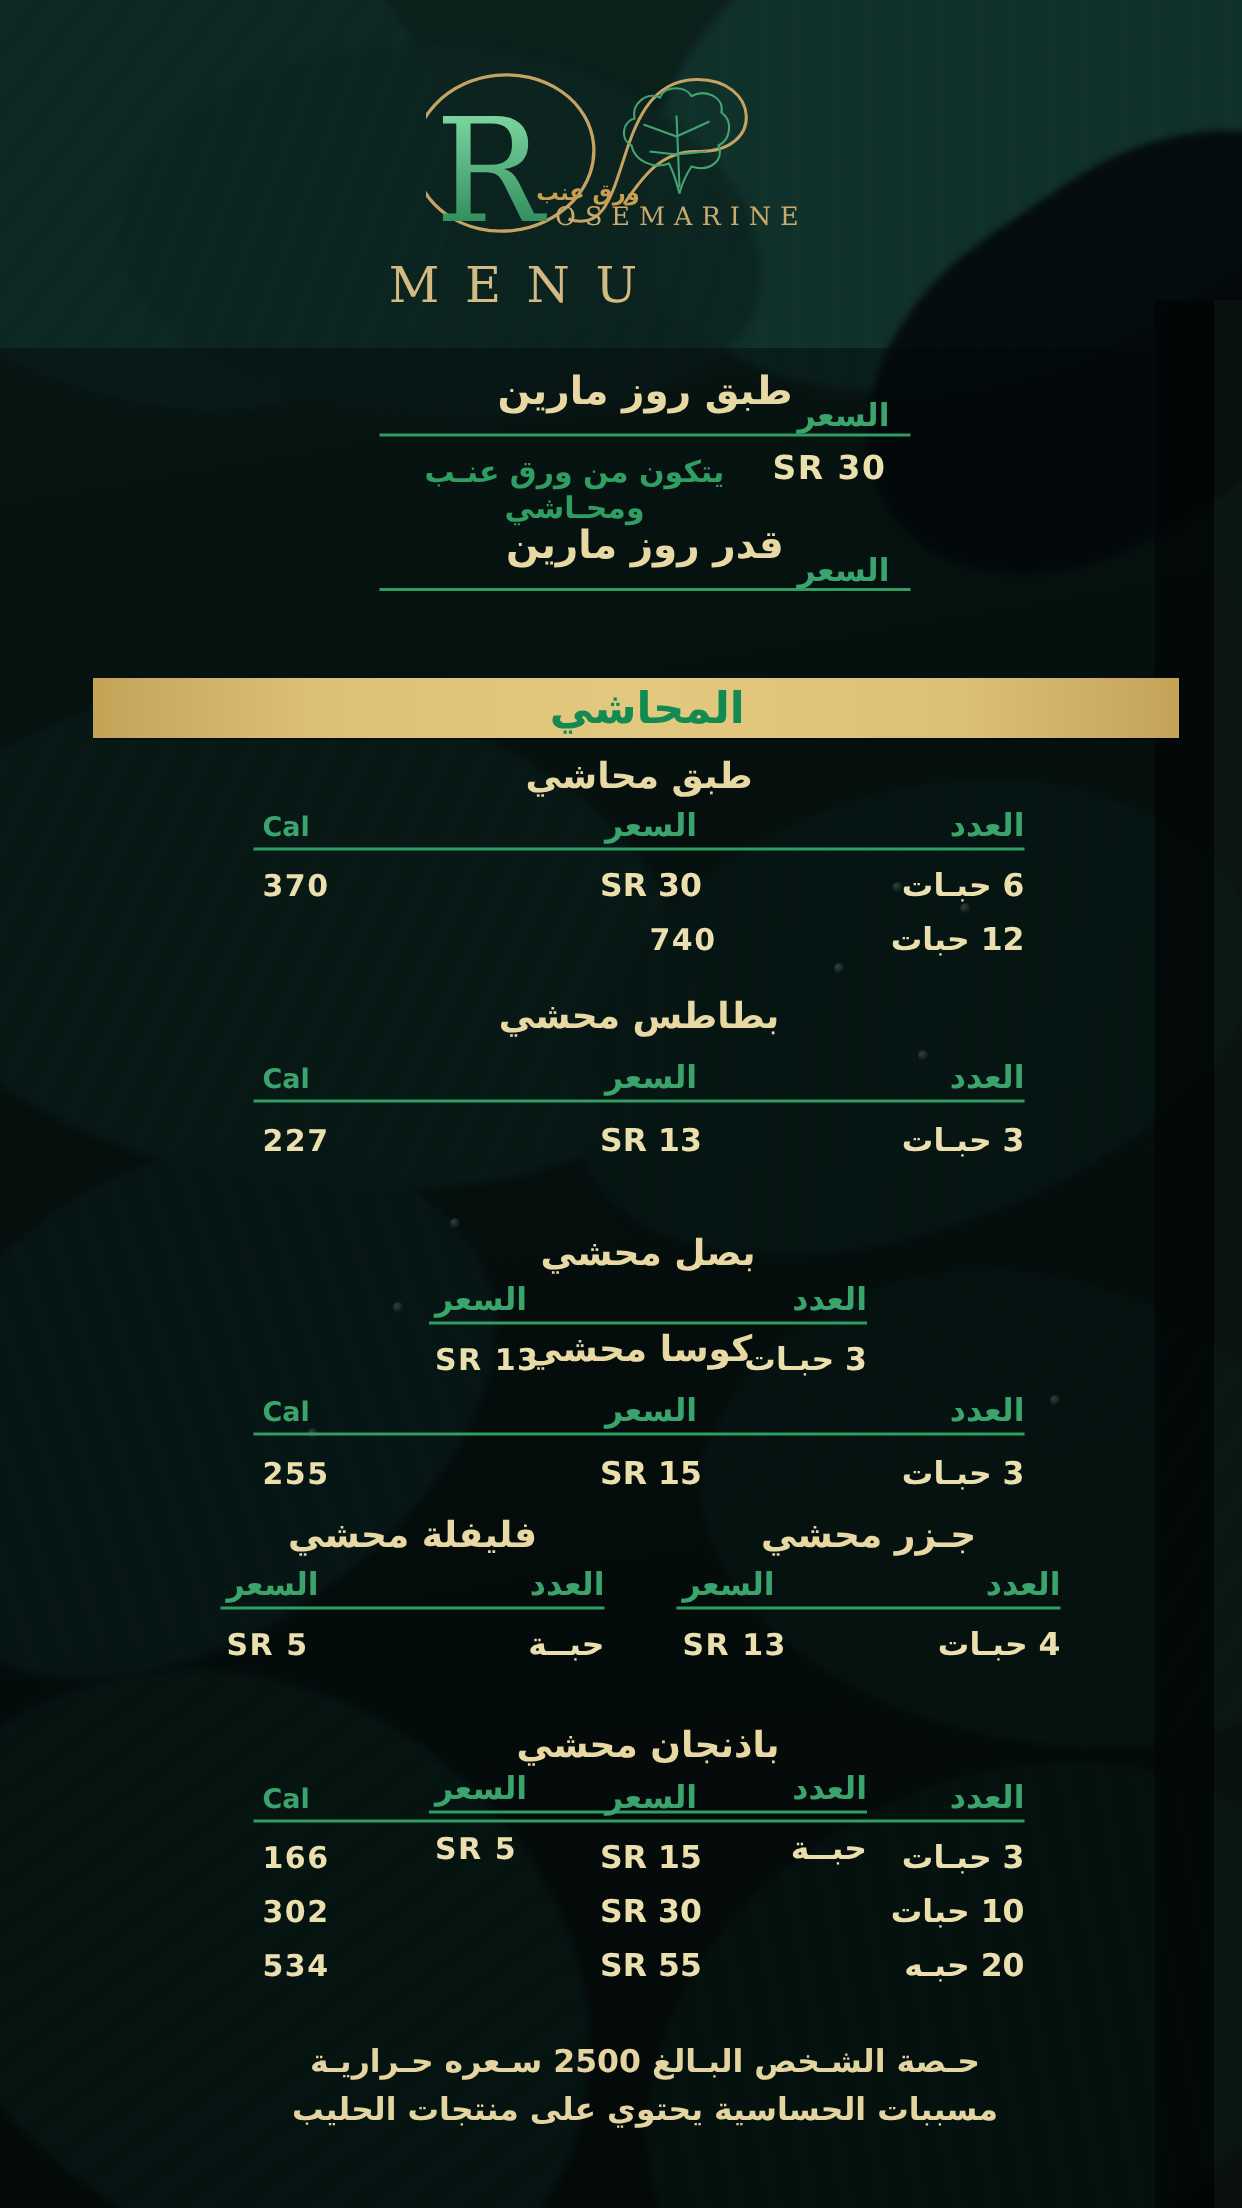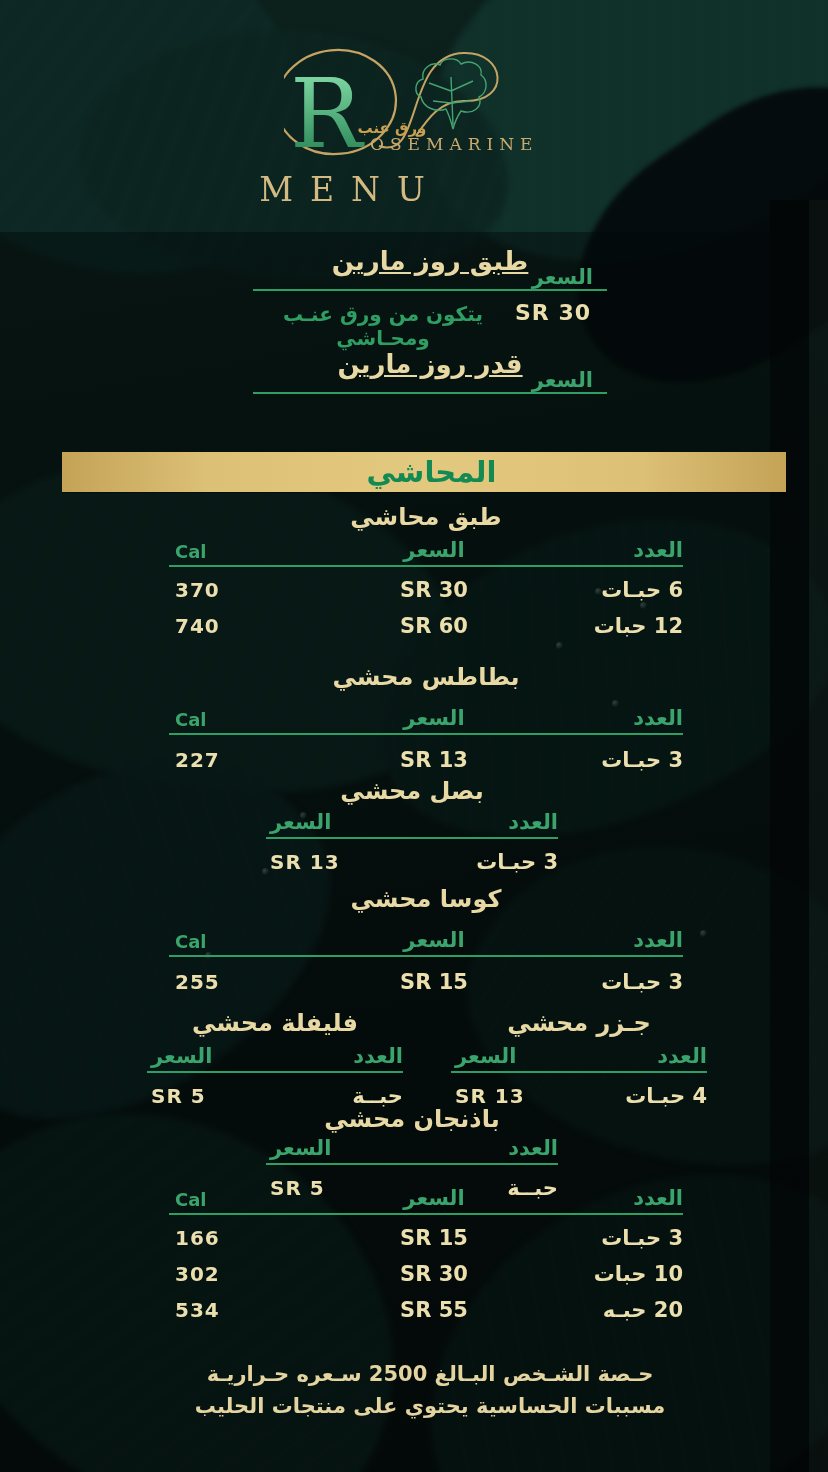--- a/index.html
+++ b/index.html
@@ -30,35 +30,35 @@
   .rstrip{position:absolute;left:770px;top:200px;width:58px;height:1272px;
           background:linear-gradient(90deg,rgba(2,5,6,.85) 0 68%,rgba(12,20,18,.55) 68% 100%);}
   
   .logo{position:absolute;left:0;top:44px;width:828px;display:flex;justify-content:center;}
   .menu-word{position:absolute;left:0;top:170px;width:684px;text-align:center;
              font-family:"DejaVu Serif",serif;font-size:33px;letter-spacing:17px;text-indent:17px;color:#d3ba82;}
   
   .f-block{position:absolute;left:253px;width:354px;direction:rtl;}
   .f-head{position:relative;height:43px;border-bottom:2px solid var(--green-desc);}
   .f-title{position:absolute;left:0;right:0;bottom:13px;text-align:center;
-           font-size:26px;font-weight:700;color:var(--cream-title);text-decoration:underline;}
+           font-size:26px;font-weight:700;color:var(--cream-title);}
   .f-price-label{position:absolute;right:14px;bottom:0;font-size:21px;font-weight:700;color:var(--green);}
   .f-body{position:relative;height:36px;margin-top:7px;}
   .f-desc{position:absolute;right:94px;left:0;top:4px;text-align:center;
           font-size:20px;font-weight:700;color:var(--green-desc);}
   .f-price{position:absolute;right:16px;top:2px;font-size:22px;font-weight:700;
            color:var(--cream);direction:ltr;letter-spacing:1px;}
   
   .banner{position:absolute;left:62px;top:452px;width:709px;height:40px;
           background:linear-gradient(90deg,#c4a357 0%,#dcc076 20%,#e3c97f 50%,#dcc076 80%,#c4a357 100%);
           display:flex;align-items:center;justify-content:center;box-shadow:0 1px 0 rgba(0,0,0,.4);padding-left:15px;}
   .banner-label{font-size:29px;font-weight:700;color:var(--banner-green);}
   
   .tbl{position:absolute;left:169px;width:514px;direction:rtl;}
-  .tbl-n{position:absolute;left:266px;width:292px;direction:rtl;}
+  .tbl-n{position:absolute;left:286px;width:292px;direction:rtl;margin-top:44px;}
   .tbl-p{position:absolute;width:256px;direction:rtl;}
   .tbl-title{text-align:center;font-size:24px;font-weight:700;color:var(--cream-title);line-height:26px;}
   .thead{display:flex;align-items:flex-end;border-bottom:2px solid var(--green-desc);padding-bottom:3px;}
   .trow{display:flex;align-items:baseline;margin-top:10px;line-height:26px;}
   .h{color:var(--green);font-size:21px;font-weight:700;}
   .h.cal{font-size:18px;}
   .v{color:var(--cream);font-size:21px;font-weight:700;}
   .v.num{direction:ltr;letter-spacing:1px;font-size:20px;}
   .c-count{width:120px;text-align:right;}
   .c-price{flex:1;text-align:center;}
@@ -155,21 +155,20 @@
       <span class="c-price h">السعر</span>
       <span class="c-cal h cal">Cal</span>
     </div>
     <div class="trow">
       <span class="c-count v">6 حبـات</span>
       <span class="c-price v">SR 30</span>
       <span class="c-cal v num">370</span>
     </div>
     <div class="trow">
       <span class="c-count v">12 حبات</span>
-      <span class="c-price v">SR 60</span>
       <span class="c-cal v num">740</span>
     </div>
   </section>
 
   <section class="tbl" style="top:664px">
     <div class="tbl-title mb16">بطاطس محشي</div>
     <div class="thead">
       <span class="c-count h">العدد</span>
       <span class="c-price h">السعر</span>
       <span class="c-cal h cal">Cal</span>

